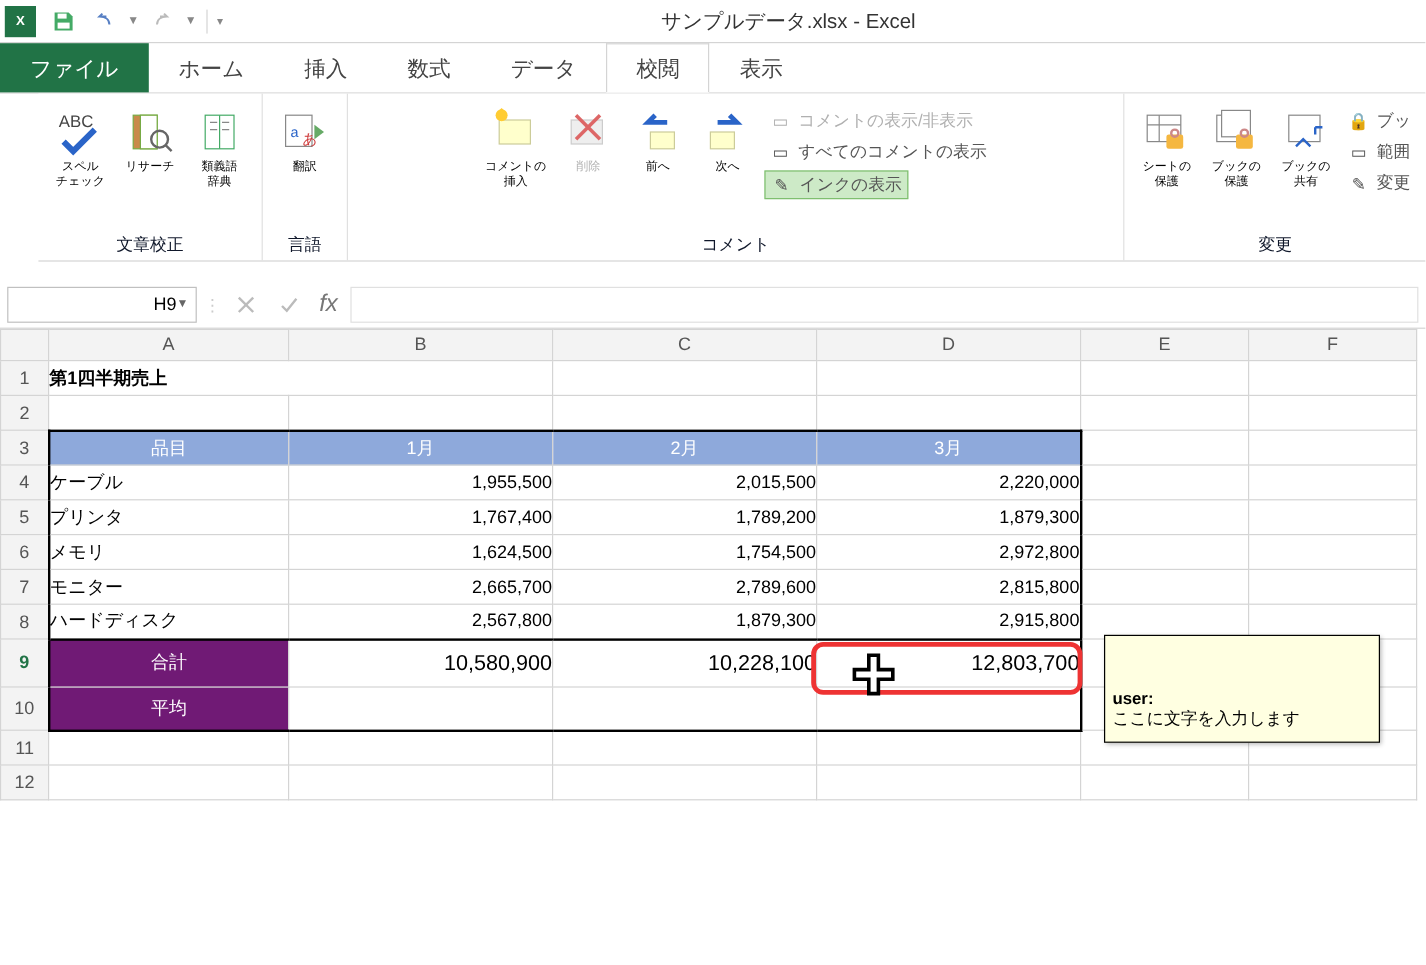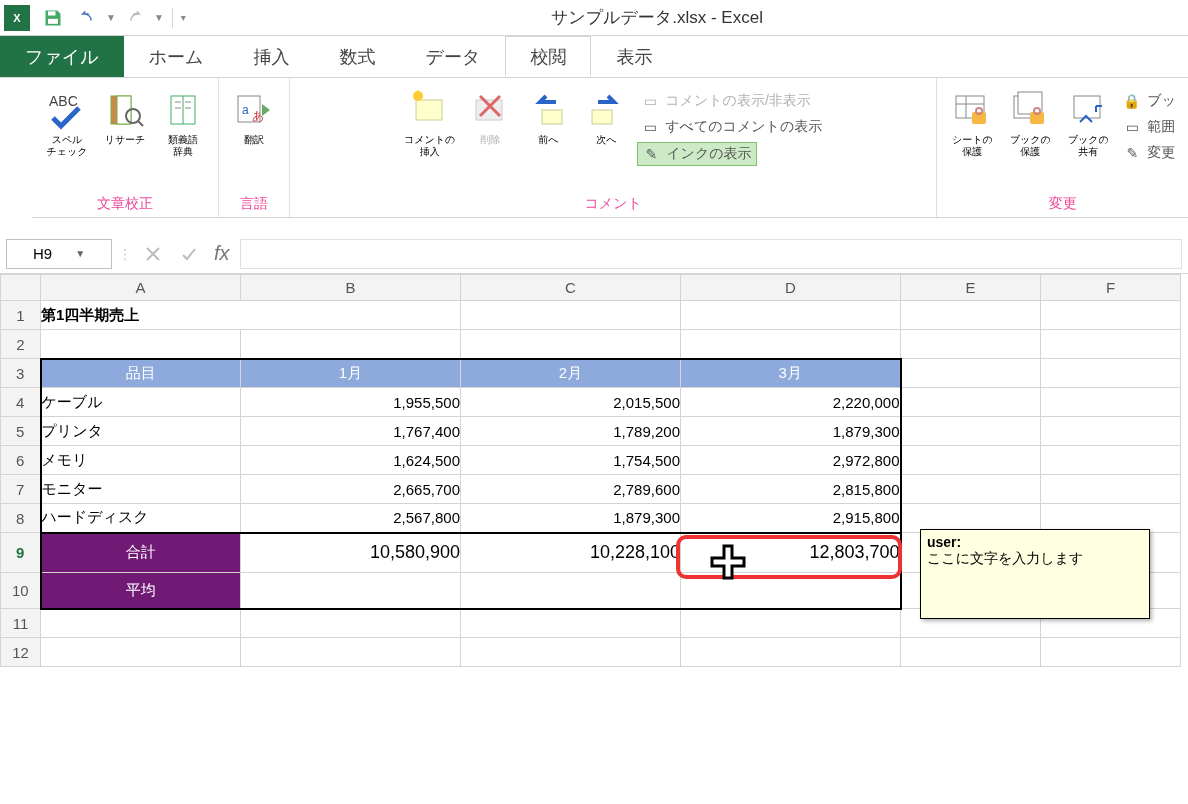--- a/index.html
+++ b/index.html
@@ -86,21 +86,21 @@
     padding: 6px 8px 2px 8px;
   }
   .group-body {
     flex:1;
     display:flex;
     align-items: flex-start;
     gap: 4px;
   }
   .group-label {
     font-size: 14px;
-    color: #ec4899;
+    color: #0f172a;
     text-align: center;
     padding: 2px 0;
     width:100%;
   }
   .rbtn {
     display: flex;
     flex-direction: column;
     align-items: center;
     justify-content: flex-start;
     padding: 4px 4px;
@@ -138,26 +138,25 @@
   
   .fbar {
     height: 40px;
     display:flex;
     align-items:center;
     border-bottom:1px solid #d4d4d4;
     padding:4px 6px;
     gap:6px;
   }
   .namebox {
-    width:106px; height:30px;
+    width:158px; height:30px;
     border:1px solid #c0c0c0;
-    display:flex; align-items:center; justify-content:center;
+    display:flex; align-items:center; justify-content:flex-end;
     padding:0 6px;
     font-size:15px;
-    gap:23px;
   }
   .namebox .dd{font-size:10px;color:#666;}
   .fbar .sep{color:#ccc;}
   .fbar .fxbtn{
     width:30px;height:28px;display:flex;align-items:center;justify-content:center;color:#888;
   }
   .fbar .fxlabel{font-style:italic; font-size:20px; color:#777; padding:0 4px;text-align:center;}
   .formula-input{
     flex:1;height:30px;border:1px solid #e0e0e0;padding:0 6px;
   }
@@ -239,21 +238,21 @@
   
   .comment{
     position:absolute;
     background:#ffffe1;
     border:1px solid #000;
     box-shadow:2px 2px 4px rgba(0,0,0,0.3);
     padding:4px 6px;
     font-size:14px;
     width:230px;
   }
-  .comment .author{font-weight:bold;}
+  .comment .author{font-weight:bold;margin-top:40px;}
 </style>
 </head>
 <body>
 
 <div class="qat">
   <div class="app-icon">X</div>
   <div class="qat-btn" title="Save">
     <svg viewBox="0 0 24 24">
         <path fill="#4a6" d="M3 3h14l4 4v14H3z"></path>
         <rect x="6" y="4" width="9" height="5" fill="#fff"></rect>

